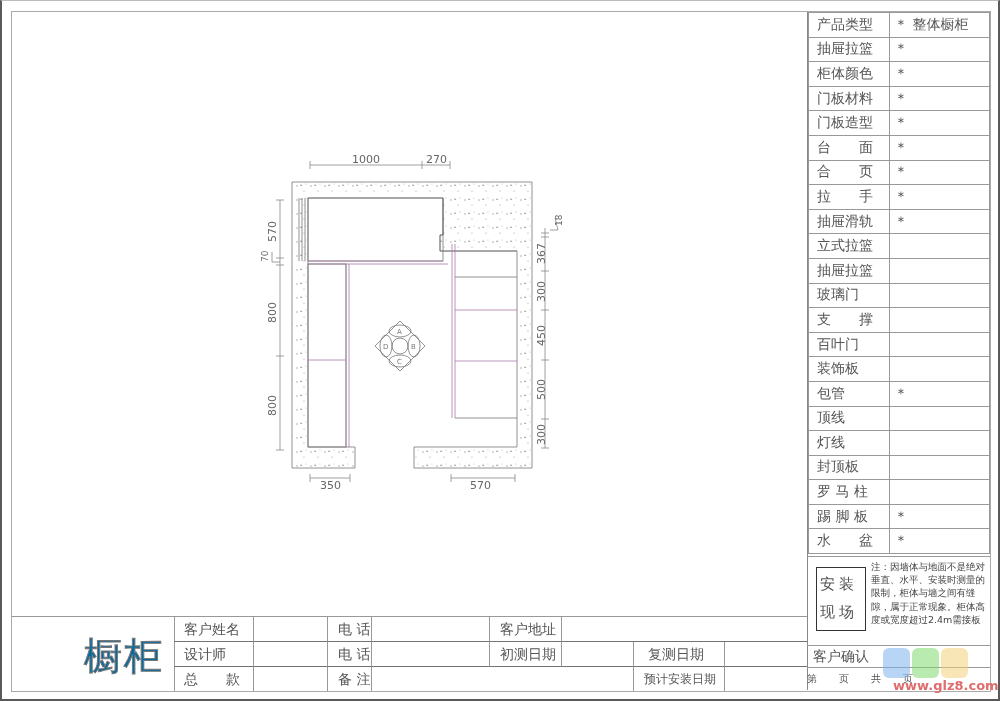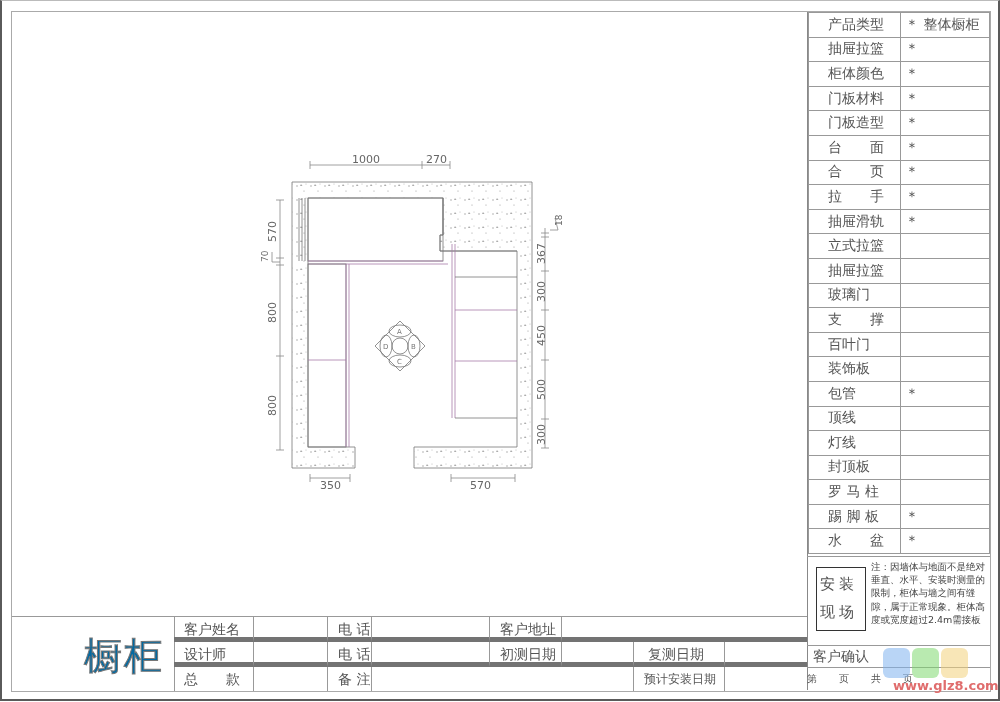--- a/index.html
+++ b/index.html
@@ -3,33 +3,33 @@
 <meta charset="utf-8">
 <style>
   html,body{margin:0;padding:0;background:#fff;}
   body{width:1000px;height:702px;position:relative;overflow:hidden;font-family:"DejaVu Sans","Liberation Sans",sans-serif;color:#555;}
   .outer{position:absolute;left:0;top:0;width:996px;height:698px;border:2px solid #5a5a5a;border-top:1px solid #bbb;}
   .inner{position:absolute;left:11px;top:11px;width:978px;height:679px;border:1px solid #aaa;}
   
   .spec{position:absolute;left:807px;top:12px;width:183px;height:678px;border-left:1px solid #888;}
   .spec table{border-collapse:collapse;width:182px;}
   .spec td{border:1px solid #999;height:23.6px;padding:0;font-size:14px;color:#555;white-space:nowrap;}
-  .spec td.lbl{width:72px;padding-left:19px;}
+  .spec td.lbl{width:72px;padding-left:8px;}
   .spec td.val{padding-left:4px;}
   .install{position:absolute;left:807px;top:556px;width:183px;height:88px;border-top:1px solid #999;border-bottom:1px solid #999;}
   .install-box{position:absolute;left:9px;top:10px;width:42px;height:58px;border:1.5px solid #333;font-size:15px;padding:2px 3px;letter-spacing:4px;line-height:28px;color:#555;}
   .install-note{position:absolute;left:64px;top:3px;width:118px;font-size:9.5px;line-height:13.2px;color:#444;}
   .confirm{position:absolute;left:807px;top:645px;width:183px;height:45px;}
   .confirm .r1{height:22px;border-bottom:1px solid #999;font-size:14px;padding-left:6px;line-height:22px;}
   .confirm .r2{height:22px;font-size:10px;line-height:22px;letter-spacing:22px;}
   
   .tb{position:absolute;left:12px;top:616px;width:795px;height:74px;border-top:1px solid #999;}
   .tb-title{position:absolute;left:0;top:0;width:162px;height:74px;border-right:1px solid #999;}
   .tb-title span{position:absolute;right:10px;top:14px;font-size:38px;color:#0369a1;-webkit-text-stroke:1px #777;letter-spacing:2px;}
-  .cell{position:absolute;border-right:1px solid #999;border-bottom:5px solid #737373;font-size:14px;line-height:24px;padding-left:10px;box-sizing:border-box;height:25px;}
+  .cell{position:absolute;border-right:1px solid #999;border-bottom:1px solid #737373;font-size:14px;line-height:24px;padding-left:10px;box-sizing:border-box;height:25px;}
   
   .drawing{position:absolute;left:260px;top:150px;width:320px;height:340px;}
   .watermark{position:absolute;left:883px;top:648px;width:110px;height:50px;}
   .wm-blk{position:absolute;top:0;width:27px;height:30px;border-radius:6px;opacity:.55;}
   .wm-url{position:absolute;left:10px;top:30px;font-size:13px;color:#e06d6d;font-weight:bold;}
 </style>
 </head>
 <body>
 
 <div class="outer"></div>

